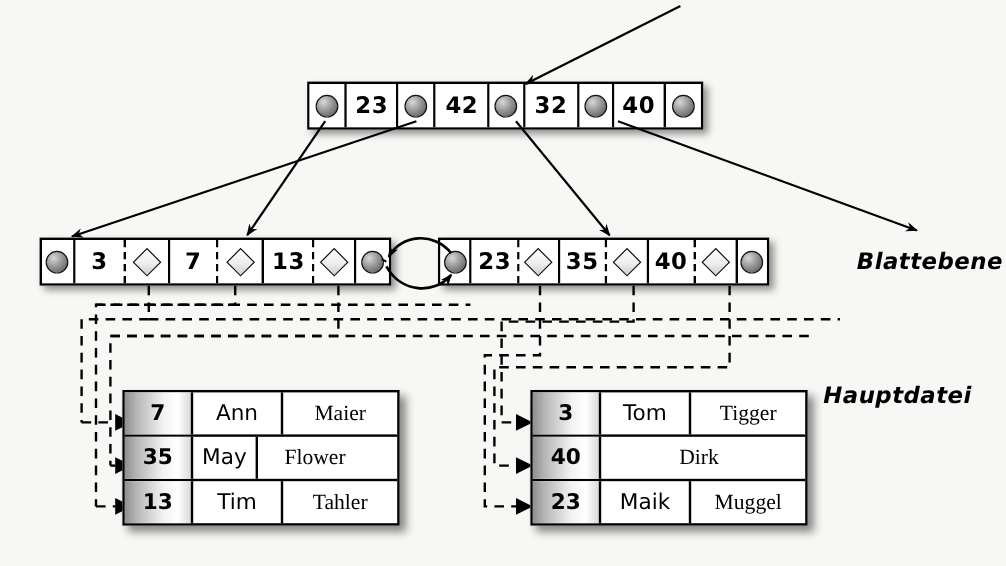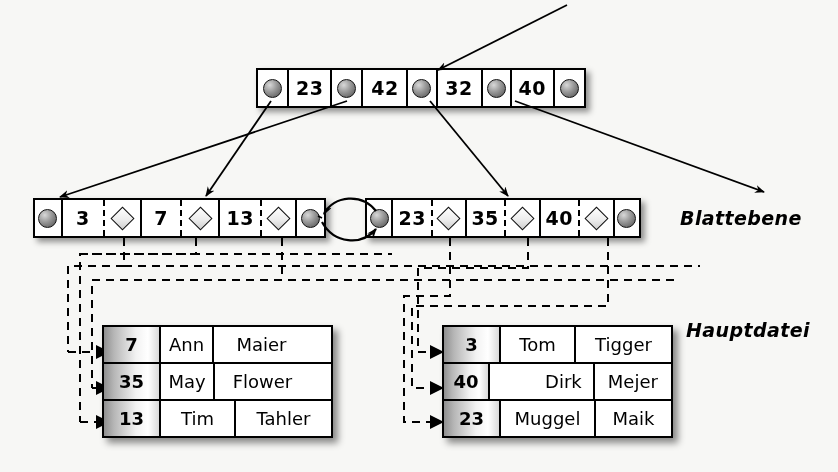--- a/index.html
+++ b/index.html
@@ -69,21 +69,21 @@
   }
   .drow { display: flex; box-sizing: border-box; border-bottom: 2px solid #000; }
   .drow:last-child { border-bottom: none; }
   .dcell {
     box-sizing: border-box;
     border-right: 2px solid #000;
     display: flex; align-items: center; justify-content: center;
     font-size: 18px;
     font-family: "DejaVu Sans", sans-serif;
   }
-  .dcell:last-child { border-right: none; }
+  .dcell:last-child { border-right: none; font-family: Liberation Serif, serif; }
   .dcell.keycol {
     background: linear-gradient(90deg,#8f8f8f 0%, #b6b6b6 18%, #f2f2f2 58%, #ffffff 80%, #d9d9d9 100%);
     font-weight: 700;
   }
 
   
   .caption {
     position: absolute;
     font-family: "DejaVu Sans", sans-serif;
     font-style: italic;
@@ -218,21 +218,21 @@
       <span class="diamond"></span>
     </div>
     <div class="cell" style="width:28px;">
       <span class="ball"></span>
     </div>
   </div>
 
   <div class="dtable" style="left:102px; top:325px; width:231px; height:113px;">
     <div class="drow" style="height:37px;">
       <div class="dcell keycol" style="width:57px;">7</div>
-      <div class="dcell" style="width:53px;">Ann</div>
+      <div class="dcell" style="width:75px;">Ann</div>
       <div class="dcell" style="width:95px;">Maier</div>
     </div>
     <div class="drow" style="height:37px;">
       <div class="dcell keycol" style="width:57px;">35</div>
       <div class="dcell" style="width:54px;">May</div>
       <div class="dcell" style="width:95px;">Flower</div>
     </div>
     <div class="drow" style="height:35px;">
       <div class="dcell keycol" style="width:57px;">13</div>
       <div class="dcell" style="width:75px;text-align:right;">Tim</div>
@@ -242,25 +242,24 @@
 
   <div class="dtable" style="left:442px; top:325px; width:231px; height:113px;">
     <div class="drow" style="height:37px;">
       <div class="dcell keycol" style="width:57px;">3</div>
       <div class="dcell" style="width:75px;">Tom</div>
       <div class="dcell" style="width:95px;">Tigger</div>
     </div>
     <div class="drow" style="height:37px;">
       <div class="dcell keycol" style="width:57px;">40</div>
       <div class="dcell" style="width:75px;margin-left:44px;">Dirk</div>
-      <div class="dcell" style="width:95px;">Mejer</div>
     </div>
     <div class="drow" style="height:35px;">
       <div class="dcell keycol" style="width:57px;">23</div>
+      <div class="dcell" style="width:75px;">Maik</div>
       <div class="dcell" style="width:95px;">Muggel</div>
-      <div class="dcell" style="width:75px;">Maik</div>
-    </div>
-  </div>
-
-  <div class="caption" style="left:680px; top:207px;">Blattebene</div>
+    </div>
+  </div>
+
+  <div class="caption" style="left:714px; top:207px;">Blattebene</div>
   <div class="caption" style="left:686px; top:319px;">Hauptdatei</div>
 
 </div>
 
 </body></html>

